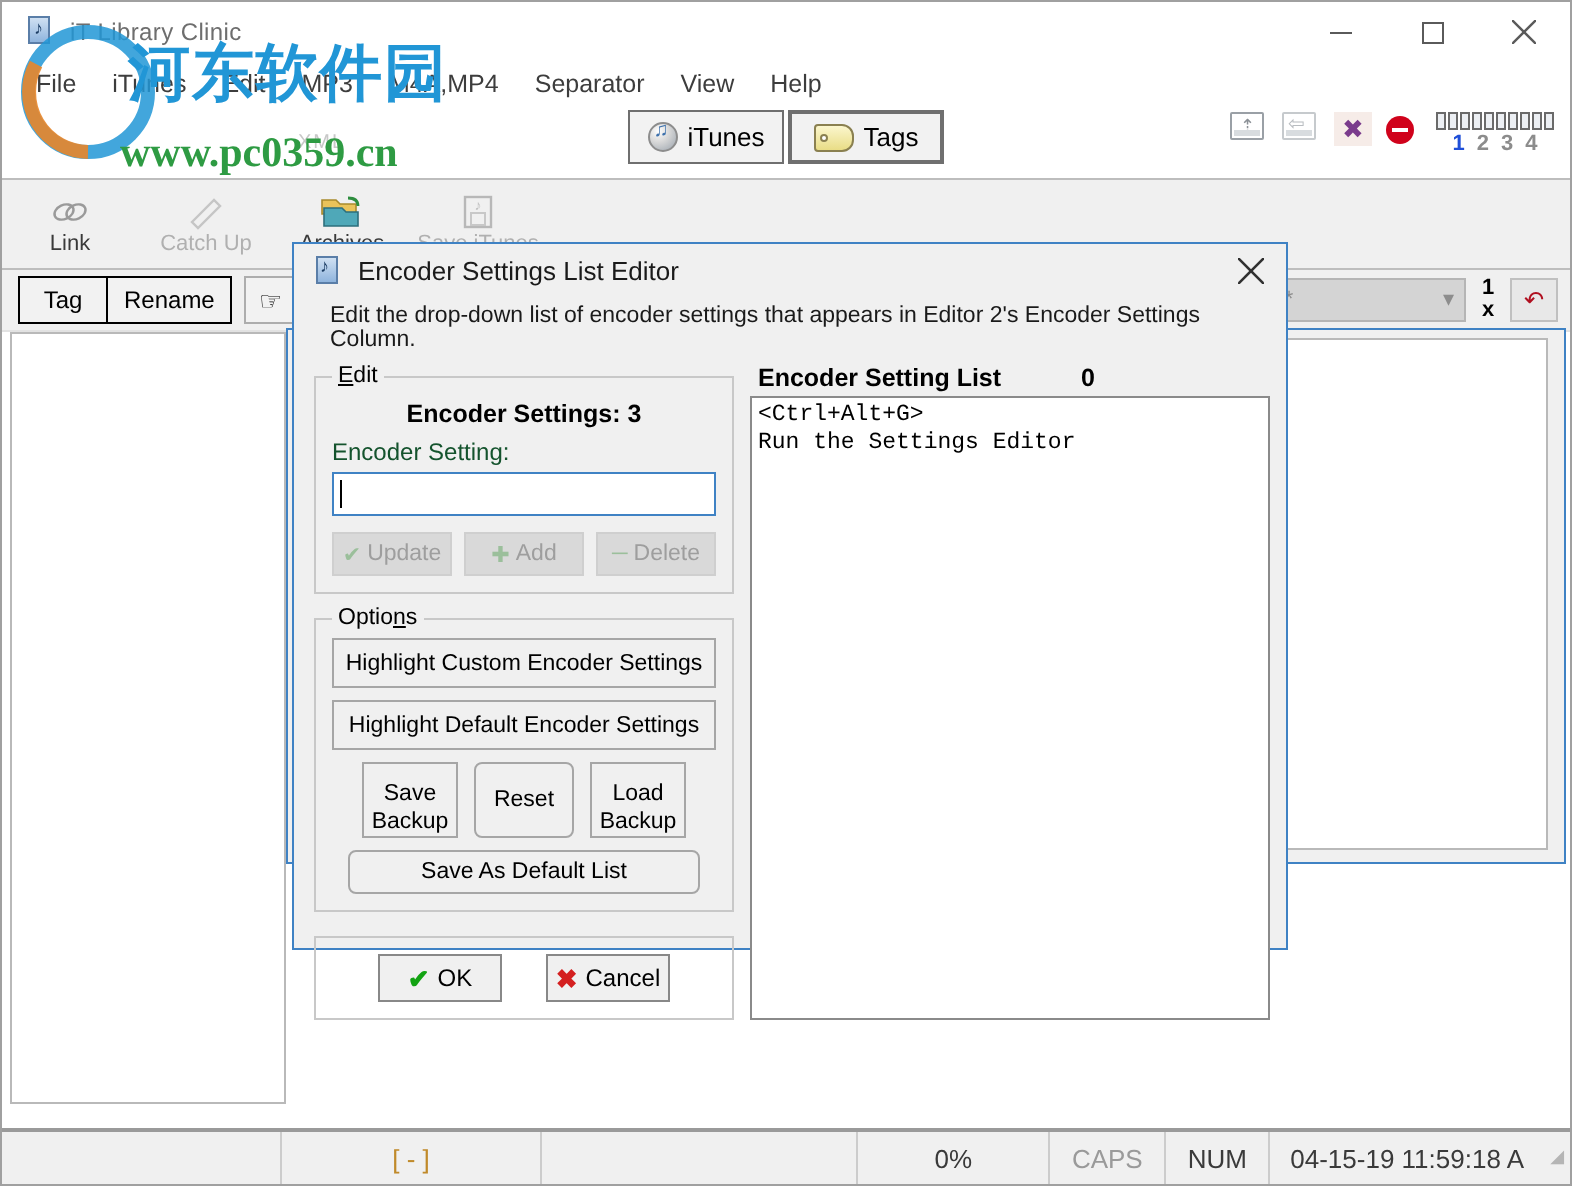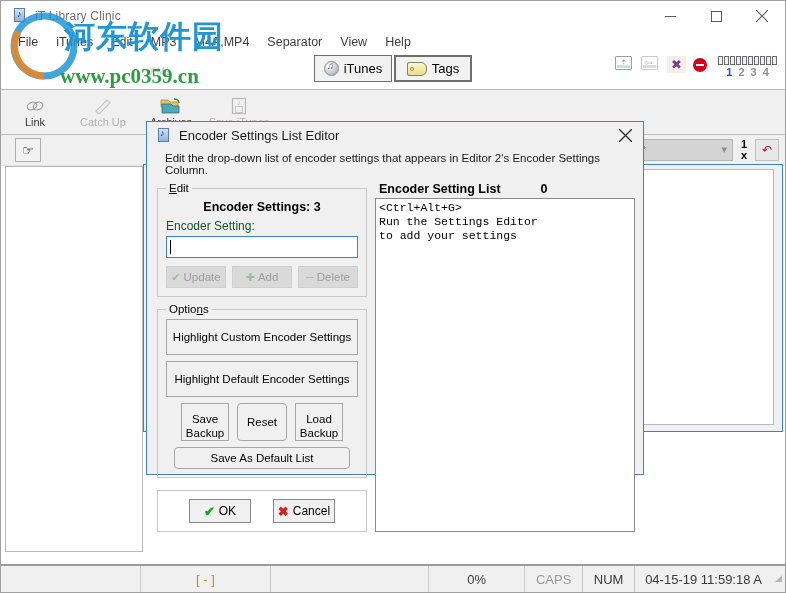--- a/index.html
+++ b/index.html
@@ -506,21 +506,21 @@
     border: 1px solid #cfcfcf;
     color: #9e9e9e;
     font-size: 11.5px;
     display: flex; align-items: center; justify-content: center;
     gap: 3px;
     box-sizing: border-box;
   }
   .chk { color: #9bbf9b; font-size: 11px; }
 
   .opt-btn {
-    height: 36px;
+    height: 25px;
     background: #f0f0f0;
     border: 1px solid #a6a6a6;
     font-size: 11.5px;
     display: flex; align-items: center; justify-content: center;
     box-sizing: border-box;
     margin-bottom: 6px;
   }
   .opt-row {
     display: flex; gap: 8px; justify-content: center;
     margin-bottom: 6px;
@@ -735,20 +735,28 @@
             <rect x="3.5" y="1.5" width="13" height="15" fill="none" stroke="#b8b8b8" stroke-width="1.2"></rect>
             <rect x="6.5" y="9.5" width="7" height="6" fill="none" stroke="#c8c8c8" stroke-width="1"></rect>
             <text x="10" y="8" font-size="7" fill="#c0c0c0" text-anchor="middle">♪</text>
           </svg>
       </span>
       <span>Save iTunes</span>
     </div>
   </div>
 
   <div class="toolbar3">
+    <div class="seg-group">
+      <div class="seg-btn">
+        <span>Tag</span>
+      </div>
+      <div class="seg-btn">
+        <span>Rename</span>
+      </div>
+    </div>
     <div class="icon-btn">☞</div>
 
     <div class="right-ctrls">
       <div class="drop-small">▼</div>
       <div class="combo-box">
         <span>* *</span>
         <span>▾</span>
       </div>
       <div>
         <div class="one-x">1</div>
@@ -866,21 +874,20 @@
     </div>
 
     <div class="dlg-right">
       <div class="list-head">
         <span>Encoder Setting List</span>
         <span class="list-count">0</span>
       </div>
       <div class="list-box">
         <div>&lt;Ctrl+Alt+G&gt;</div>
         <div>Run the Settings Editor</div>
-        <div>to add your settings</div>
       </div>
     </div>
 
   </div>
 </div>
 
 <div id="watermark">
   <svg class="wm-ring" viewBox="0 0 72 72">
     <circle cx="36" cy="36" r="30" fill="none" stroke="#2196d6" stroke-width="7" opacity="0.85"></circle>
     <path d="M36 66 A30 30 0 0 1 10 22" fill="none" stroke="#e8862a" stroke-width="7" opacity="0.9"></path>

